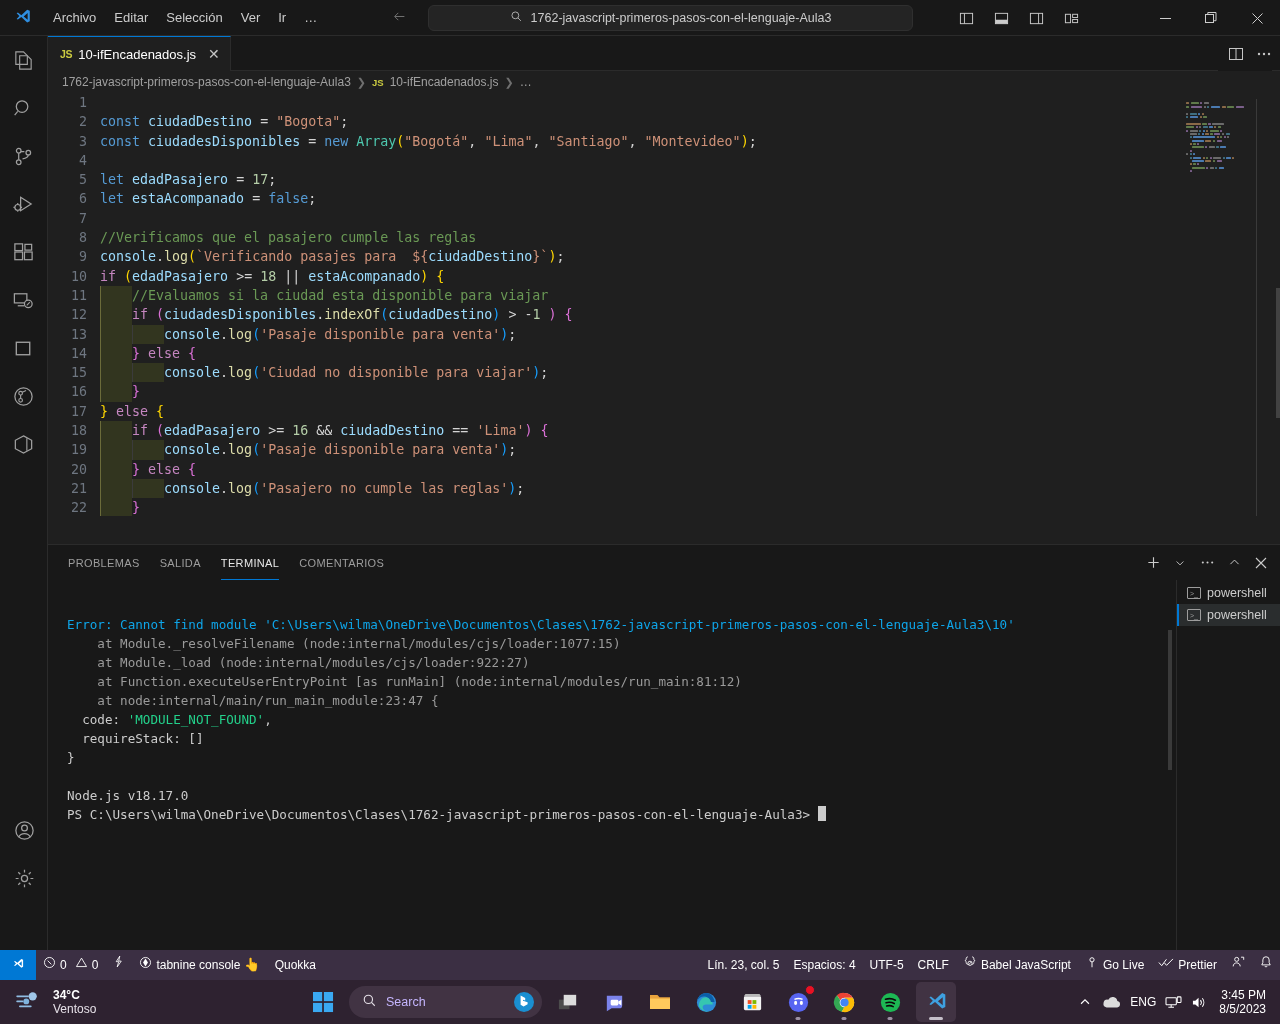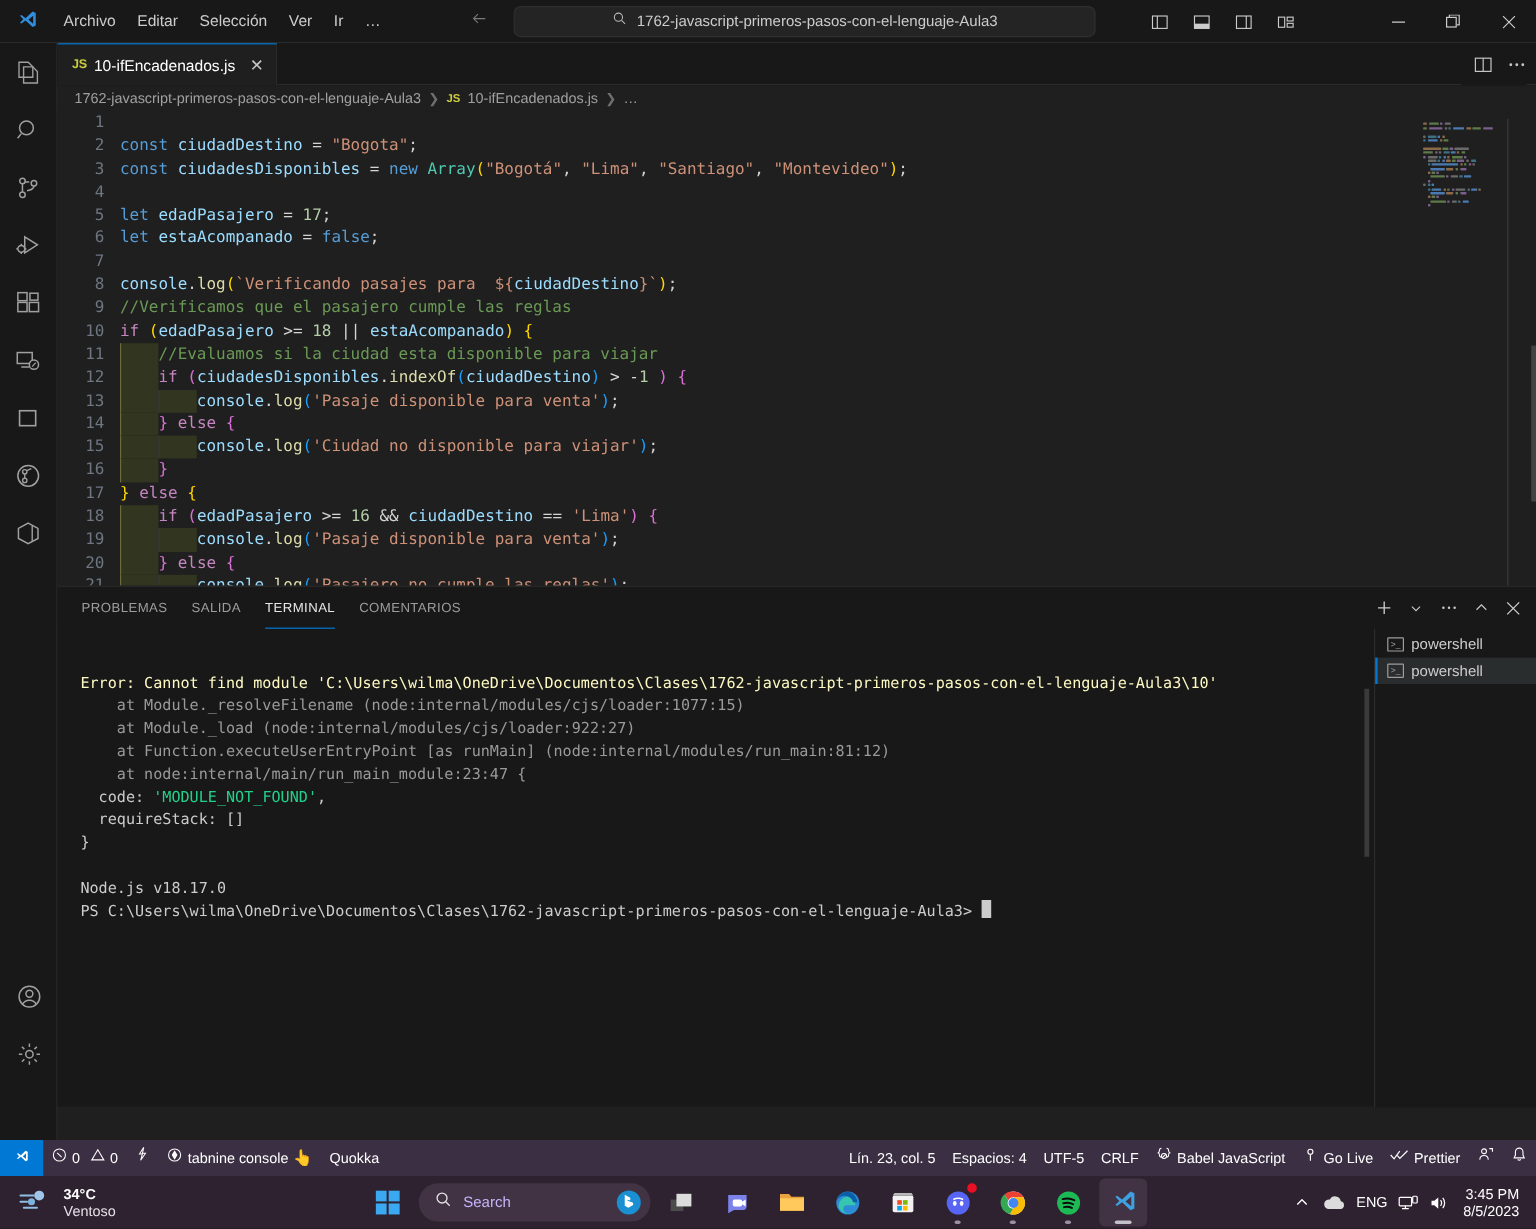--- a/index.html
+++ b/index.html
@@ -91,42 +91,42 @@
   .tpl  { color:#ce9178; }
 
   .minimap { position:absolute; right:14px; top:6px; width:80px; height:417px; }
   .mini-img { width:68px; }
   .mini-row { height:2px; margin-bottom:1.4px; display:flex; gap:1.5px; }
   .mini-seg { height:2px; border-radius:0.5px; }
   .mini-slider { position:absolute; right:0; top:0; width:10px; height:417px; border-left:1px solid #3a3a3a; }
   .vscroll-thumb { position:absolute; right:0; top:195px; width:4px; height:130px; background:#424242; }
 
   
-  .panel { position:absolute; left:48px; top:488px; width:1232px; height:434px; background:#181818; border-top:1px solid #2b2b2b; }
+  .panel { position:absolute; left:48px; top:544px; width:1232px; height:434px; background:#181818; border-top:1px solid #2b2b2b; }
   .panel-tabs { height:35px; display:flex; align-items:center; position:relative; }
   .ptab { font-size:11px; letter-spacing:0.35px; color:#9d9d9d; padding:0 10px; height:35px; display:flex; align-items:center; position:relative; }
   .ptab:first-child { margin-left:10px; }
   .ptab.active { color:#e7e7e7; }
   .ptab.active:after { content:""; position:absolute; left:10px; right:10px; bottom:0; height:1px; background:#0078d4; }
   .panel-actions { position:absolute; right:8px; top:0; height:35px; display:flex; align-items:center; gap:5px; }
   .pa { width:22px; height:22px; display:flex; align-items:center; justify-content:center; color:#cccccc; font-size:13px; border-radius:4px; }
 
   .termwrap { position:absolute; left:0; top:35px; width:1232px; height:399px; display:flex; }
   .termout {
     flex:1; position:relative; padding:16px 0 0 19px;
     font-family:"DejaVu Sans Mono","Liberation Mono",monospace;
     font-size:12.6px; line-height:19px; color:#cccccc; white-space:pre; overflow:hidden;
   }
-  .t-err { color:#fef9c3; }
+  .t-err { color:#0ea5e9; }
   .t-dim { color:#9a9a9a; }
   .t-green { color:#23d18b; }
   .t-cursor { display:inline-block; width:8px; height:15px; background:#cccccc; vertical-align:-2px; }
   .term-scroll { position:absolute; right:4px; top:50px; width:4px; height:140px; background:#3a3a3a; }
 
-  .termside { width:135px; border-left:1px solid #2b2b2b; padding-top:2px; background:#181818; }
+  .termside { width:104px; border-left:1px solid #2b2b2b; padding-top:2px; background:#181818; }
   .tsitem { height:22px; display:flex; align-items:center; gap:6px; padding-left:10px; font-size:12.5px; color:#cccccc; position:relative; }
   .tsitem.active { background:#2a2d2e; }
   .tsitem.active:before { content:""; position:absolute; left:0; top:0; bottom:0; width:2px; background:#0078d4; }
   .ts-ico { width:14px; height:12px; border:1px solid #9d9d9d; border-radius:1px; font-size:7px; color:#9d9d9d; display:flex; align-items:center; justify-content:center; line-height:7px; }
 
   
   .statusbar {
     position:absolute; left:0; top:950px; width:1280px; height:30px;
     background:#3b2f43; display:flex; align-items:center; font-size:12px; color:#ffffff;
   }
@@ -383,22 +383,22 @@
             <div>22</div>
           </div>
         <div class="codelines">
           <div class="cl"></div>
           <div class="cl"><span class="k">const</span> <span class="var">ciudadDestino</span> <span class="op">=</span> <span class="str">"Bogota"</span><span class="op">;</span></div>
           <div class="cl"><span class="k">const</span> <span class="var">ciudadesDisponibles</span> <span class="op">=</span> <span class="k">new</span> <span class="cls">Array</span><span class="p1">(</span><span class="str">"Bogotá"</span><span class="op">,</span> <span class="str">"Lima"</span><span class="op">,</span> <span class="str">"Santiago"</span><span class="op">,</span> <span class="str">"Montevideo"</span><span class="p1">)</span><span class="op">;</span></div>
           <div class="cl"></div>
           <div class="cl"><span class="k">let</span> <span class="var">edadPasajero</span> <span class="op">=</span> <span class="num">17</span><span class="op">;</span></div>
           <div class="cl"><span class="k">let</span> <span class="var">estaAcompanado</span> <span class="op">=</span> <span class="k">false</span><span class="op">;</span></div>
           <div class="cl"></div>
+          <div class="cl"><span class="cmt">//Verificamos que el pasajero cumple las reglas</span></div>
           <div class="cl"><span class="var">console</span><span class="op">.</span><span class="fn">log</span><span class="p1">(</span><span class="tpl">`Verificando pasajes para  ${</span><span class="var">ciudadDestino</span><span class="tpl">}`</span><span class="p1">)</span><span class="op">;</span></div>
-          <div class="cl"><span class="cmt">//Verificamos que el pasajero cumple las reglas</span></div>
           <div class="cl"><span class="kctl">if</span> <span class="p1">(</span><span class="var">edadPasajero</span> <span class="op">&gt;=</span> <span class="num">18</span> <span class="op">||</span> <span class="var">estaAcompanado</span><span class="p1">)</span> <span class="p1">{</span></div>
           <div class="cl"><span class="igblk" style="left:0;width:32px"></span><span class="ig active" style="left:0"></span>    <span class="cmt">//Evaluamos si la ciudad esta disponible para viajar</span></div>
           <div class="cl"><span class="igblk" style="left:0;width:32px"></span><span class="ig active" style="left:0"></span>    <span class="kctl">if</span> <span class="p2">(</span><span class="var">ciudadesDisponibles</span><span class="op">.</span><span class="fn">indexOf</span><span class="p3">(</span><span class="var">ciudadDestino</span><span class="p3">)</span> <span class="op">&gt;</span> <span class="op">-</span><span class="num">1</span> <span class="p2">)</span> <span class="p2">{</span></div>
           <div class="cl"><span class="igblk" style="left:0;width:32px"></span><span class="igblk" style="left:32px;width:32px"></span><span class="ig active" style="left:0"></span><span class="ig" style="left:32px"></span>        <span class="var">console</span><span class="op">.</span><span class="fn">log</span><span class="p3">(</span><span class="str">'Pasaje disponible para venta'</span><span class="p3">)</span><span class="op">;</span></div>
           <div class="cl"><span class="igblk" style="left:0;width:32px"></span><span class="ig active" style="left:0"></span>    <span class="p2">}</span> <span class="kctl">else</span> <span class="p2">{</span></div>
           <div class="cl"><span class="igblk" style="left:0;width:32px"></span><span class="igblk" style="left:32px;width:32px"></span><span class="ig active" style="left:0"></span><span class="ig" style="left:32px"></span>        <span class="var">console</span><span class="op">.</span><span class="fn">log</span><span class="p3">(</span><span class="str">'Ciudad no disponible para viajar'</span><span class="p3">)</span><span class="op">;</span></div>
           <div class="cl"><span class="igblk" style="left:0;width:32px"></span><span class="ig active" style="left:0"></span>    <span class="p2">}</span></div>
           <div class="cl"><span class="p1">}</span> <span class="kctl">else</span> <span class="p1">{</span></div>
           <div class="cl"><span class="igblk" style="left:0;width:32px"></span><span class="ig active" style="left:0"></span>    <span class="kctl">if</span> <span class="p2">(</span><span class="var">edadPasajero</span> <span class="op">&gt;=</span> <span class="num">16</span> <span class="op">&amp;&amp;</span> <span class="var">ciudadDestino</span> <span class="op">==</span> <span class="str">'Lima'</span><span class="p2">)</span> <span class="p2">{</span></div>
           <div class="cl"><span class="igblk" style="left:0;width:32px"></span><span class="igblk" style="left:32px;width:32px"></span><span class="ig active" style="left:0"></span><span class="ig" style="left:32px"></span>        <span class="var">console</span><span class="op">.</span><span class="fn">log</span><span class="p3">(</span><span class="str">'Pasaje disponible para venta'</span><span class="p3">)</span><span class="op">;</span></div>

